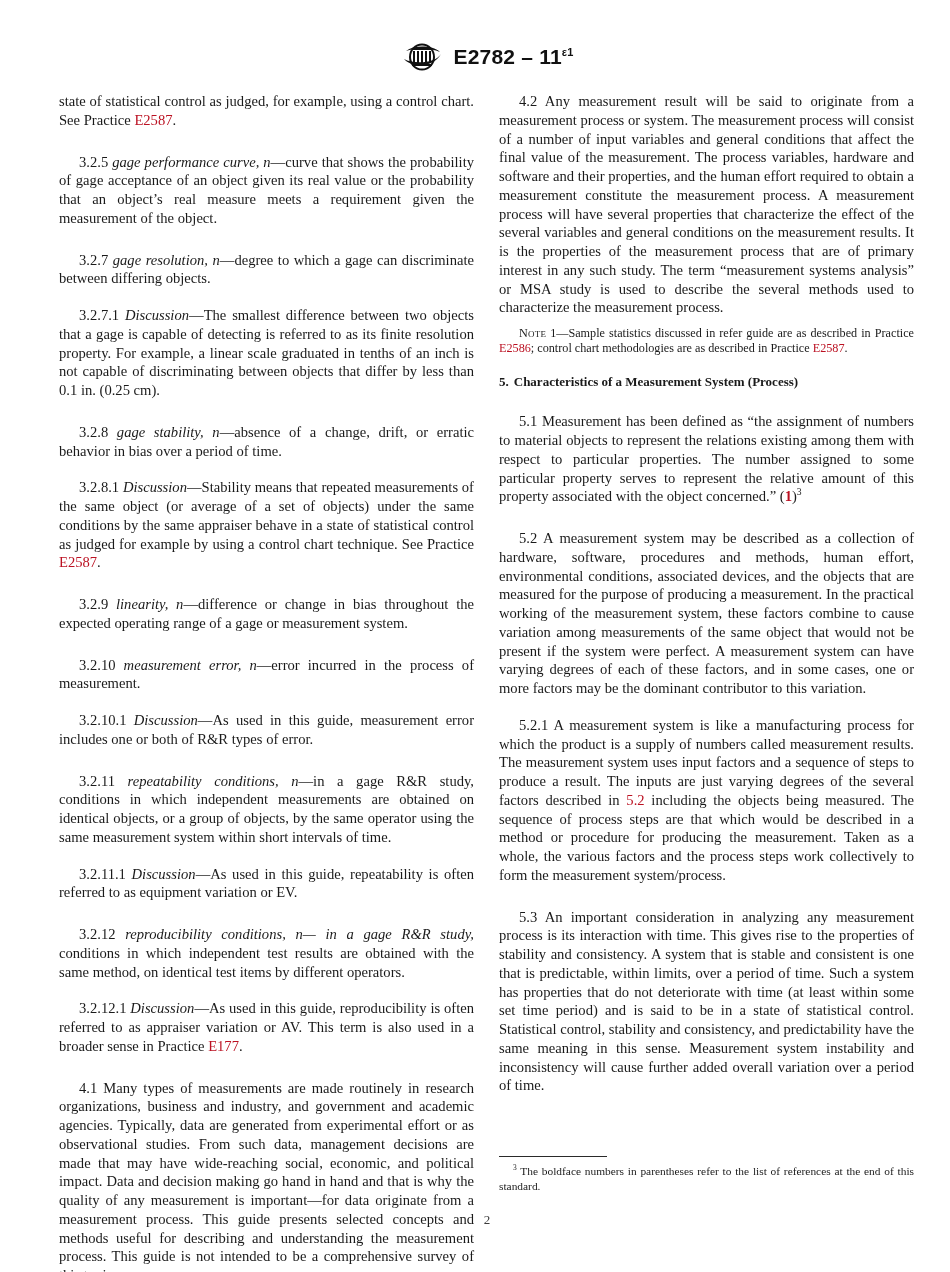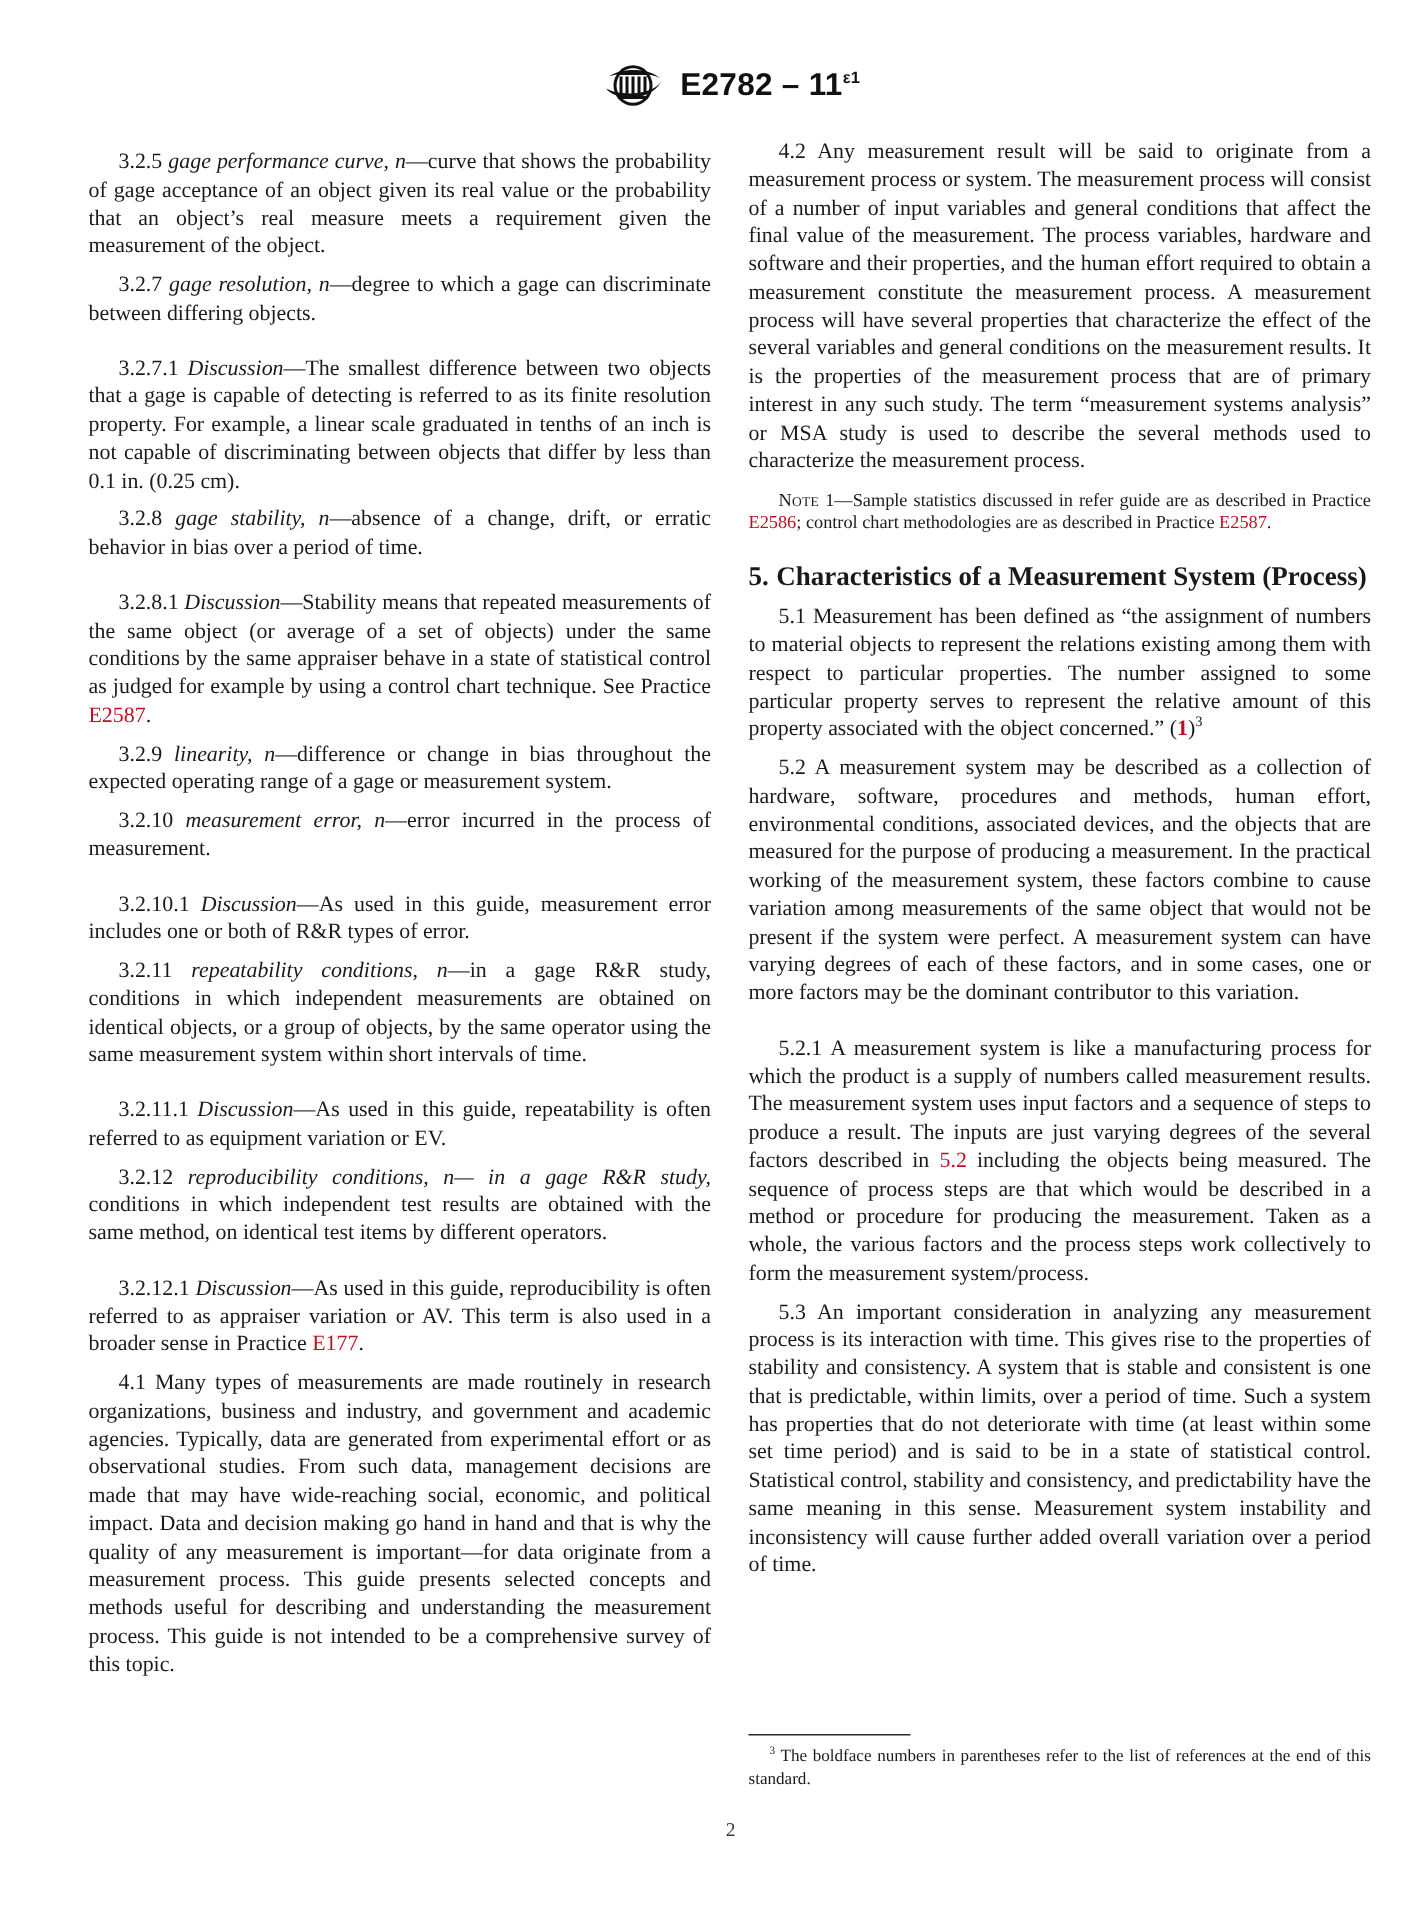--- a/index.html
+++ b/index.html
@@ -71,21 +71,21 @@
   p {
     margin: 0;
     padding: 0;
   }
   p.body {
     text-indent: 0;
     margin-bottom: 0;
   }
   p.para {
     text-indent: 20px;
-    margin-top: 7px;
+    margin-top: 23px;
   }
   p.tight {
     text-indent: 20px;
     margin-top: 18px;
   }
 
   .i { font-style: italic; }
   .link {
     color: #bb1122;
   }
@@ -95,21 +95,21 @@
   }
   sup {
     font-size: 0.66em;
     vertical-align: super;
     line-height: 0;
   }
 
   h3.section {
     font-family: "Liberation Serif", "DejaVu Serif", serif;
     font-weight: bold;
-    font-size: 18px;
+    font-size: 13px;
     margin: 17px 0 3px 0;
     text-indent: 0;
     text-align: left;
     line-height: 1.2;
   }
   h3.section .num { margin-right: 5px; }
 
   
   .note {
     font-size: 12.2px;
@@ -171,20 +171,21 @@
         <rect x="58" y="18" width="4" height="24"></rect>
       </g>
       <path d="M8 34 C20 50, 66 54, 82 24 C70 44, 26 44, 8 34 Z" fill="#111"></path>
       <path d="M12 18 C28 6, 64 6, 80 20 C62 12, 30 12, 12 18 Z" fill="#111"></path>
     </svg>
     <div class="header-title"><span>E2782 – 11</span><span class="eps">ε1</span></div>
   </div>
 
   <div class="col col-left">
 
+    <p class="body"><span>state of statistical control as judged, for example, using a control chart. See Practice </span><span class="link">E2587</span><span>.</span></p>
 
     <p class="para"><span>3.2.5</span> <span class="i">gage performance curve, n</span><span>—curve that shows the probability of gage acceptance of an object given its real value or the probability that an object’s real measure meets a requirement given the measurement of the object.</span></p>
 
 
     <p class="para"><span>3.2.7</span> <span class="i">gage resolution, n</span><span>—degree to which a gage can discriminate between differing objects.</span></p>
 
     <p class="tight"><span>3.2.7.1</span> <span class="i">Discussion</span><span>—The smallest difference between two objects that a gage is capable of detecting is referred to as its finite resolution property. For example, a linear scale graduated in tenths of an inch is not capable of discriminating between objects that differ by less than 0.1 in. (0.25 cm).</span></p>
 
     <p class="para"><span>3.2.8</span> <span class="i">gage stability, n</span><span>—absence of a change, drift, or erratic behavior in bias over a period of time.</span></p>
 

